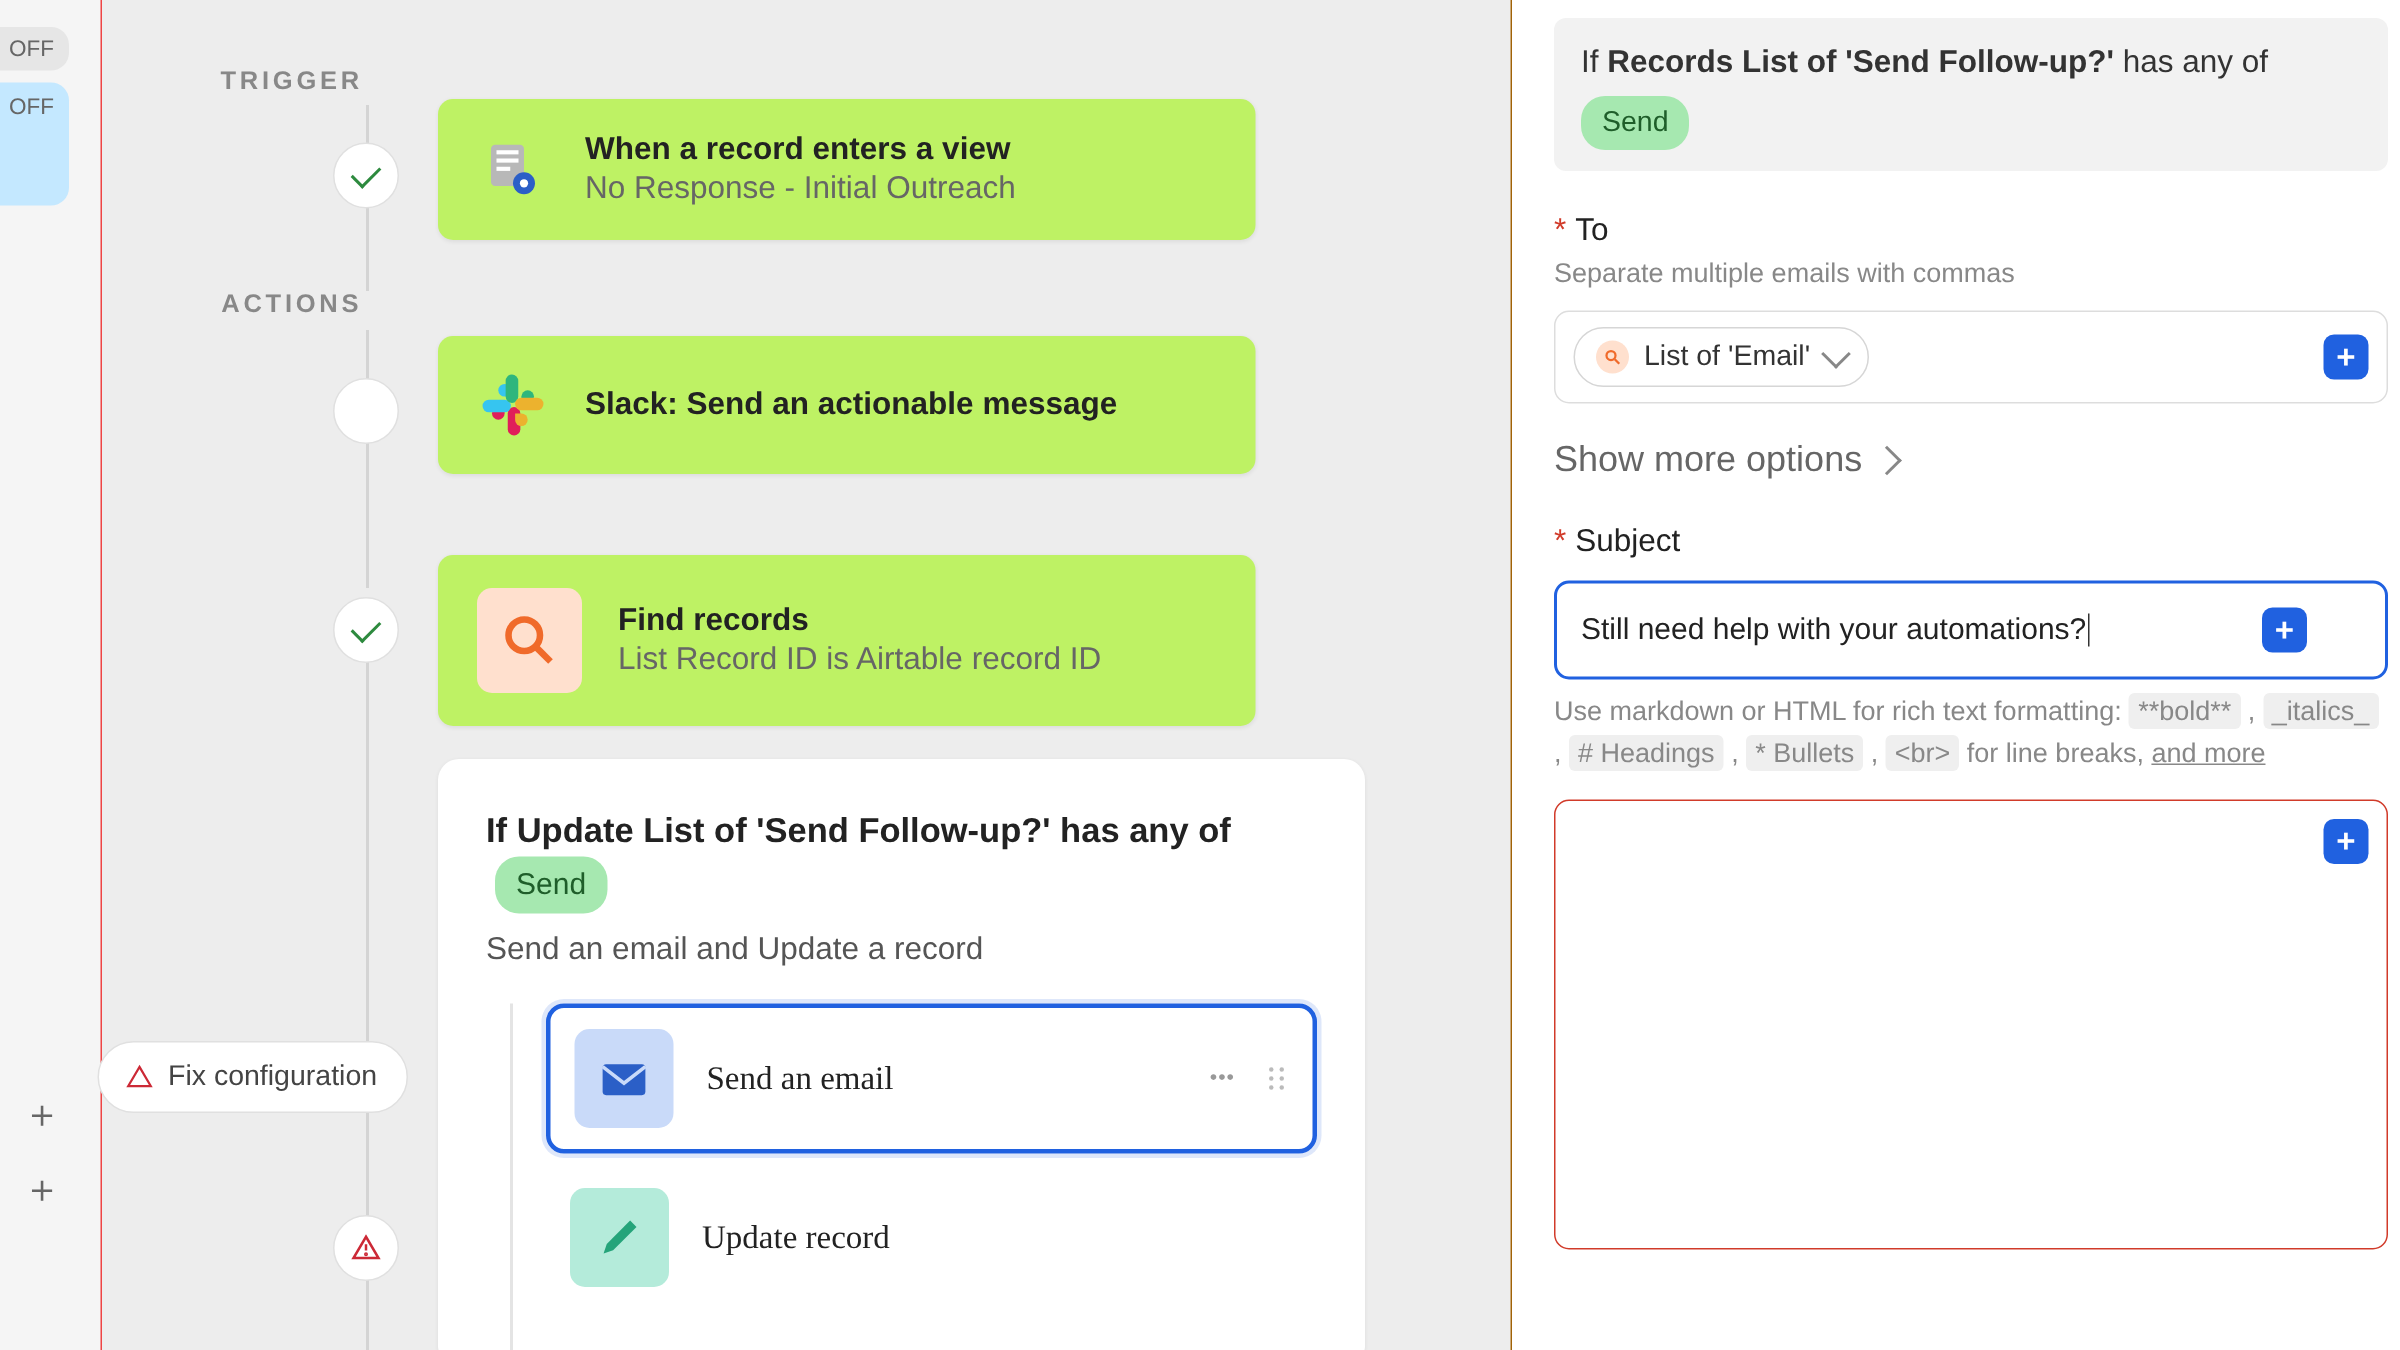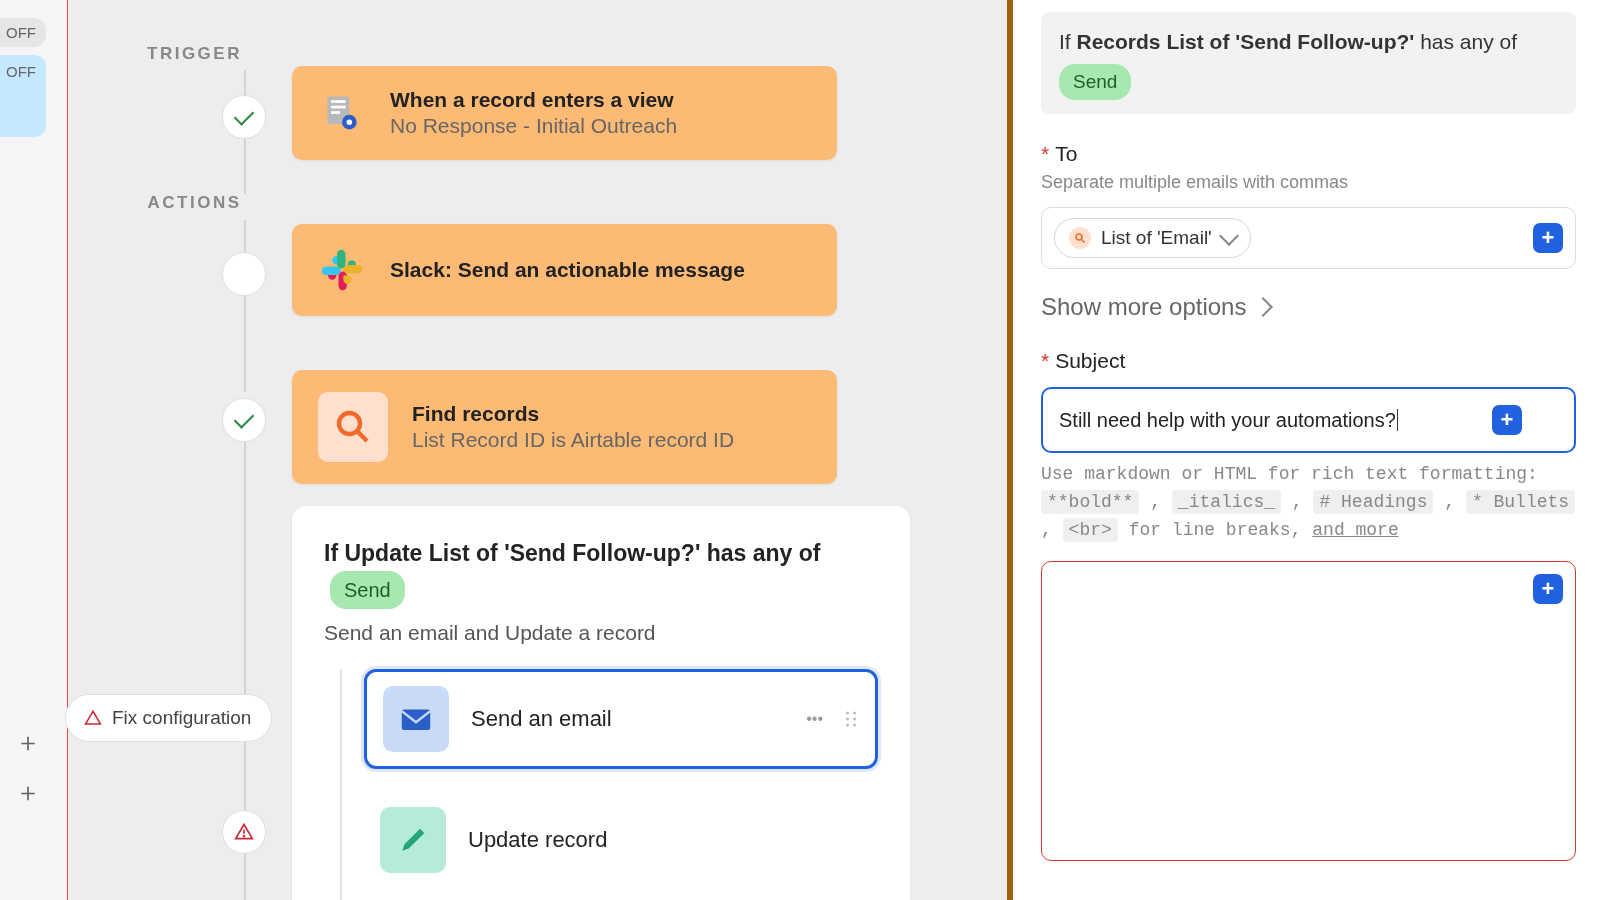--- a/index.html
+++ b/index.html
@@ -22,67 +22,67 @@
 .vline.a { top: 70px; height: 30px; }
 .vline.b { top: 134px; height: 60px; }
 .vline.c { top: 220px; height: 34px; }
 .vline.d { top: 292px; height: 100px; }
 .vline.e { top: 430px; height: 470px; }
 
 .status-circle { position: absolute; left: 154px; width: 44px; height: 44px; border-radius: 50%; background: #fff; border: 1.5px solid #e0e0e0; display:flex; align-items:center; justify-content:center; }
 .status-circle.check::after { content:""; width: 16px; height: 9px; border-left: 2.5px solid #2d8a3e; border-bottom: 2.5px solid #2d8a3e; transform: rotate(-45deg); margin-top:-4px; }
 .status-circle.warn { color: #cc2936; font-size: 20px; font-weight:600;}
 
-.card { position: absolute; left: 224px; background: #fdba74; border-radius: 10px; box-shadow: 0 1px 3px rgba(0,0,0,0.07); padding: 22px 26px; display: flex; align-items: center; gap: 24px; width: 545px; }
+.card { position: absolute; left: 224px; background: #bef264; border-radius: 10px; box-shadow: 0 1px 3px rgba(0,0,0,0.07); padding: 22px 26px; display: flex; align-items: center; gap: 24px; width: 545px; }
 .card .icon-box { width: 48px; height: 48px; display:flex; align-items:center; justify-content:center; flex-shrink:0;}
 .card .texts .t1 { font-size: 21px; font-weight: 600; color: #222; }
 .card .texts .t2 { font-size: 21px; color: #666; margin-top:2px;}
 
 .orange-box { width: 70px; height: 70px; background: #ffe0ce; border-radius: 10px; display:flex; align-items:center; justify-content:center; }
 
 .cond-card { position: absolute; left: 224px; top: 506px; width: 618px; background: #fff; border-radius: 14px; box-shadow: 0 1px 3px rgba(0,0,0,0.07); padding: 30px 32px; }
 .cond-title { font-size: 23px; font-weight: 600; color: #222; line-height: 1.5; }
 .tag-send { display:inline-flex; background:#a6e8b0; color:#1f5e2a; border-radius: 16px; padding: 4px 14px; font-weight:500; font-size:20px; vertical-align: middle; margin-left: 6px;}
 .cond-sub { font-size: 21px; color: #555; margin-top: 12px; }
 
 .inner-actions { margin-top: 24px; position: relative; }
 .inner-vline { position:absolute; left: 16px; top: 0; bottom: -180px; width: 2px; background: #e4e4e4; }
-.inner-action { display: flex; align-items: center; gap: 22px; padding: 14px 16px; border-radius: 12px; position: relative; margin-left: 40px; margin-bottom: 24px; }
+.inner-action { display: flex; align-items: center; gap: 22px; padding: 14px 16px; border-radius: 12px; position: relative; margin-left: 40px; margin-bottom: 9px; font-family: Liberation Serif, serif; }
 .inner-action.selected { border: 3px solid #2061e0; box-shadow: 0 0 0 3px rgba(32,97,224,0.15); }
 .inner-action .iconbox { width: 66px; height: 66px; border-radius: 10px; display:flex; align-items:center; justify-content:center; }
 .inner-action .iconbox.blue { background: #c9daf9; color: #2b5fc7; }
 .inner-action .iconbox.teal { background: #b4ebda; color: #25a47a; }
 .inner-action .label { font-size: 22px; font-weight: 500; color: #222; }
 .inner-dots { position:absolute; right: 52px; top: 50%; transform: translateY(-50%); display:flex; gap:2px; color:#999;}
 .inner-drag { position:absolute; right: 18px; top: 50%; transform: translateY(-50%); display:grid; grid-template-columns: 4px 4px; gap:3px; }
 .inner-drag span{ width:3px; height:3px; background:#bbb; border-radius:50%;}
 
 
-.right-panel { position: absolute; left: 1007px; top: 0; right: 0; bottom: 0; background: #fff; border-left: 6px solid #a16207; padding: 0 24px 0 28px; overflow:hidden;}
+.right-panel { position: absolute; left: 1007px; top: 0; right: 0; bottom: 0; background: #fff; border-left: 1px solid #a16207; padding: 0 8px 0 28px; overflow:hidden;}
 
 .cond-summary { background: #f2f2f2; border-radius: 8px; padding: 14px 18px; margin-top: 12px; font-size: 21px; line-height: 1.5; color: #333; }
 .cond-summary .strong { font-weight: 600; }
 .cond-summary .tag-send { font-size: 19px; padding: 4px 14px; margin-left:0; margin-top:6px;}
 
 .field-label { font-size: 21px; color: #222; font-weight:500; margin-top: 28px; }
 .req { color: #d13b2a; margin-right: 6px; }
 .field-help { font-size: 18px; color: #888; margin-top: 6px; }
 
 .token-row { margin-top: 14px; border: 1px solid #ddd; border-radius: 10px; padding: 10px 12px; display: flex; align-items:center; justify-content: space-between; position:relative;}
 .token-chip { display:inline-flex; align-items:center; gap: 10px; border: 1px solid #d6d6d6; border-radius: 20px; padding: 8px 14px; font-size: 19px; color:#333;}
 .token-chip .circ { width: 22px; height: 22px; border-radius: 50%; background: #ffe0ce; display:flex; align-items:center; justify-content:center;}
 .plus-sq { width: 30px; height: 30px; background: #2061e0; border-radius: 7px; display:flex; align-items:center; justify-content:center; color:#fff; font-weight:700; font-size:22px;}
 
 .show-more { margin-top: 24px; font-size: 24px; color:#666; display:flex; align-items:center; gap:10px;}
 
 .subject-input { margin-top: 14px; border: 2.5px solid #2061e0; border-radius: 10px; padding: 16px 52px 16px 16px; font-size: 20px; color:#222; position:relative; display:flex; align-items:center; justify-content:space-between;}
 .subject-input .cursor { border-right: 1px solid #333; padding-right:1px; animation: blink 1s step-end infinite;}
 @keyframes blink { 50% { border-color: transparent; } }
 
-.msg-help { font-size: 18px; color:#888; margin-top: 8px; line-height: 1.55; font-family: Liberation Mono, monospace;}
+.msg-help { font-size: 18px; color:#888; margin-top: 8px; line-height: 1.55;}
 .code { background:#efefef; border-radius:4px; padding:2px 6px;}
 .underline { text-decoration: underline; }
 
 .msg-box { margin-top: 16px; border: 1.5px solid #d13b2a; border-radius: 10px; min-height: 300px; padding: 14px; position: relative;}
 .msg-box .plus-sq { position:absolute; right: 12px; top: 12px;}
 
 
 .chev { width: 14px; height: 14px; border-right: 2px solid #888; border-bottom: 2px solid #888; display:inline-block;}
 .chev.down { transform: rotate(45deg); margin-top:-4px;}
 .chev.right { transform: rotate(-45deg);}

